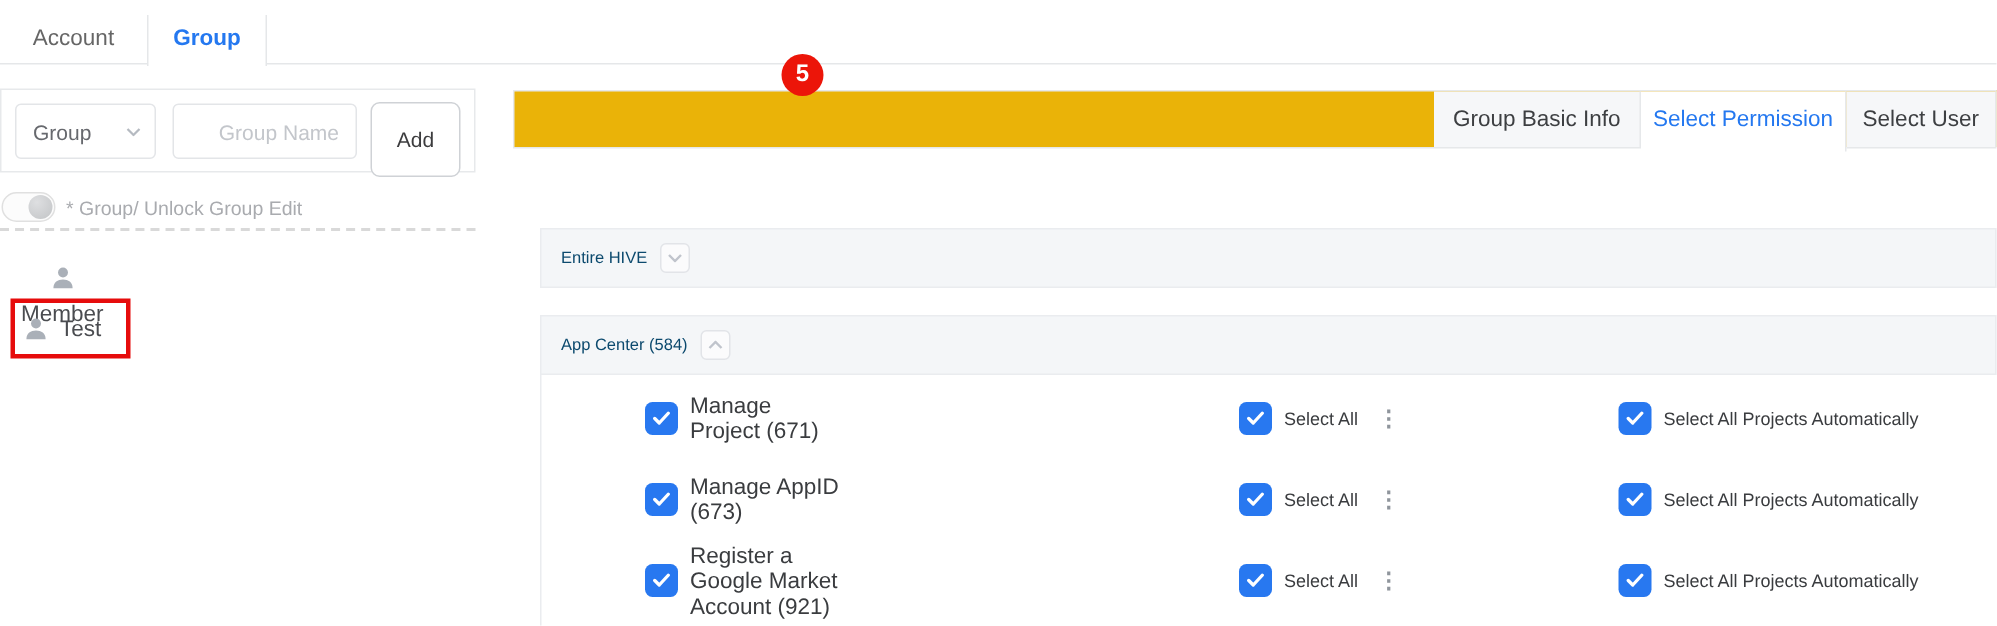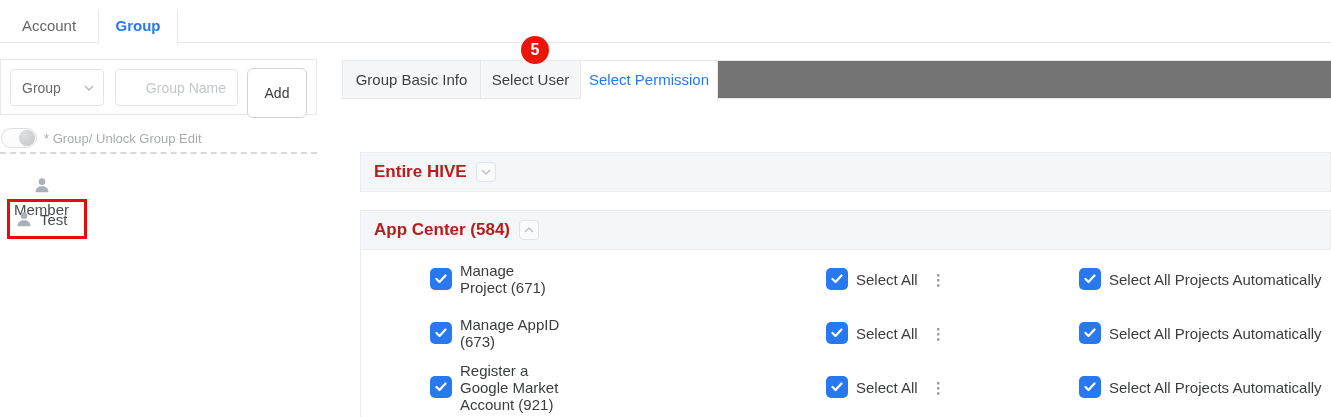--- a/index.html
+++ b/index.html
@@ -43,59 +43,59 @@
   .group-item { position:absolute; display:flex; align-items:center; gap:7px;
                 font-size:15px; color:#4a4c50; cursor:pointer; }
   .group-item.member { left:14px; top:176px;flex-direction:column; }
   .group-item.test   { left:15px; top:210px; }
   .person { width:18px; height:18px; }
   .red-rect { position:absolute; left:7px; top:199px; width:80px; height:40px;
               border:3px solid #e60c0c; z-index:4; pointer-events:none; }
 
   
   .main-strip { position:absolute; left:342px; top:60px; width:989px; height:38px;
-                background:#737373; border-top:1px solid #e6e8ea; border-left:1px solid #e6e8ea;
-                display:flex; }
+                background:#eab308; border-top:1px solid #e6e8ea; border-left:1px solid #e6e8ea;
+                display:flex;justify-content:flex-end; }
   .strip-bottom { position:absolute; left:342px; top:98px; width:989px; height:1px;
                   background:#e6e8ea; }
   .main-tab { height:37px; line-height:37px; text-align:center; font-size:15px;
               color:#3d3f42; border-right:1px solid #e6e8ea; cursor:pointer; background:#f6f7f9; }
   .main-tab.m0 { width:138px; }
   .main-tab.m1 { width:137px; }
   .main-tab.m2 { width:100px; }
   .main-tab.active { background:#fff; color:#2478f0; height:40px; position:relative; z-index:2; }
 
   .step-badge { position:absolute; left:521px; top:36px; width:28px; height:28px;
                 border-radius:50%; background:#ec1509; color:#fff; font-size:16px; font-weight:bold;
                 display:flex; align-items:center; justify-content:center; z-index:6; }
 
   
   .sec-bar { position:absolute; left:360px; width:971px; height:40px;
              background:#f4f6f8; border:1px solid #eaecef;
              display:flex; align-items:center; padding-left:13px; }
   .sec-bar.hive { top:152px; }
   .sec-bar.app  { top:210px; }
-  .sec-title { font-size:17px; font-weight:bold; color:#b91c1c; }
+  .sec-title { font-size:11px; font-weight:normal; color:#0c4a6e; }
   .chev-btn { width:20px; height:20px; margin-left:9px; background:#fbfbfc;
               border:1px solid #e2e4e8; border-radius:4px; display:flex;
               align-items:center; justify-content:center; cursor:pointer; }
   .sec-left-border { position:absolute; left:360px; top:250px; width:1px; height:167px;
                      background:#eaecef; }
 
   
   .perm-rows { position:absolute; left:360px; top:252px; width:971px; }
   .perm-row { position:relative; height:54px; }
   .cell { position:absolute; top:0; height:54px; display:flex; align-items:center; gap:8px; }
   .cell-label { left:70px; }
   .cell-mid   { left:466px; }
   .cell-right { left:719px; }
   .perm-label { max-width:100px; font-size:15px; line-height:17px; color:#3a3c3f; }
   .cb { width:22px; height:22px; border-radius:5px; background:#2878f0; flex:0 0 22px;
         display:flex; align-items:center; justify-content:center; cursor:pointer; }
-  .cb-text { font-size:15px; color:#3a3c3f; white-space:nowrap; }
+  .cb-text { font-size:12px; color:#3a3c3f; white-space:nowrap; }
   .kebab { font-size:15px; font-weight:bold; color:#8f959c; margin-left:5px; cursor:pointer;
            line-height:1; }
 </style>
 </head>
 <body>
 
 <div class="topbar">
   <div class="toptab t0">Account</div>
   <div class="toptab t1">Group</div>
 </div>
@@ -130,22 +130,22 @@
   <svg class="person" viewBox="0 0 24 24">
     <circle cx="12" cy="7.5" r="4.4" fill="#aab0b8"></circle>
     <path d="M3.5 21c0-4.6 3.8-7.2 8.5-7.2s8.5 2.6 8.5 7.2v.6h-17z" fill="#aab0b8"></path>
   </svg>
   <span>Test</span>
 </div>
 <div class="red-rect"></div>
 
 <div class="main-strip">
   <div class="main-tab m0">Group Basic Info</div>
+  <div class="main-tab m1 active">Select Permission</div>
   <div class="main-tab m2">Select User</div>
-  <div class="main-tab m1 active">Select Permission</div>
 </div>
 <div class="strip-bottom"></div>
 
 <div class="step-badge">5</div>
 
 <div class="sec-bar hive">
   <span class="sec-title">Entire HIVE</span>
   <div class="chev-btn">
     <svg width="10" height="6" viewBox="0 0 10 6">
       <polyline points="1,1 5,5 9,1" fill="none" stroke="#c0c4cc" stroke-width="1.6"></polyline>

